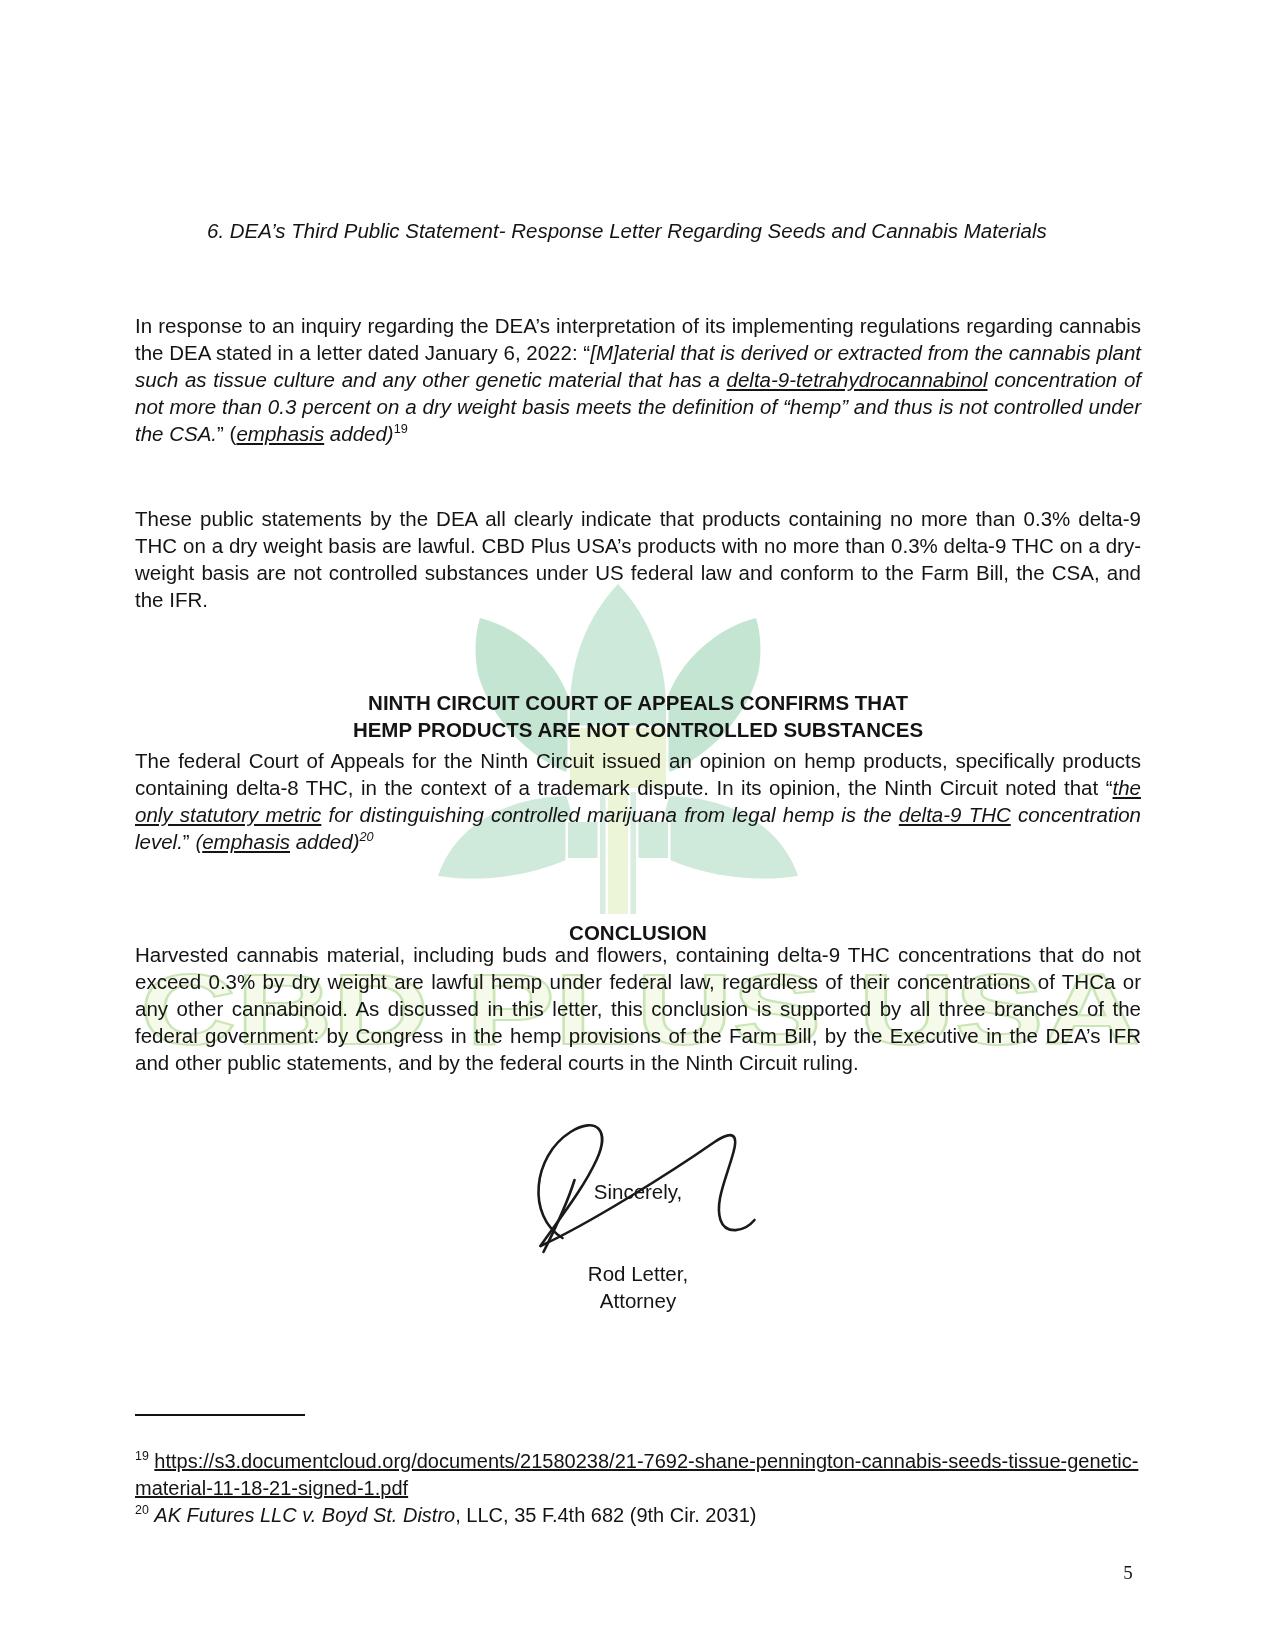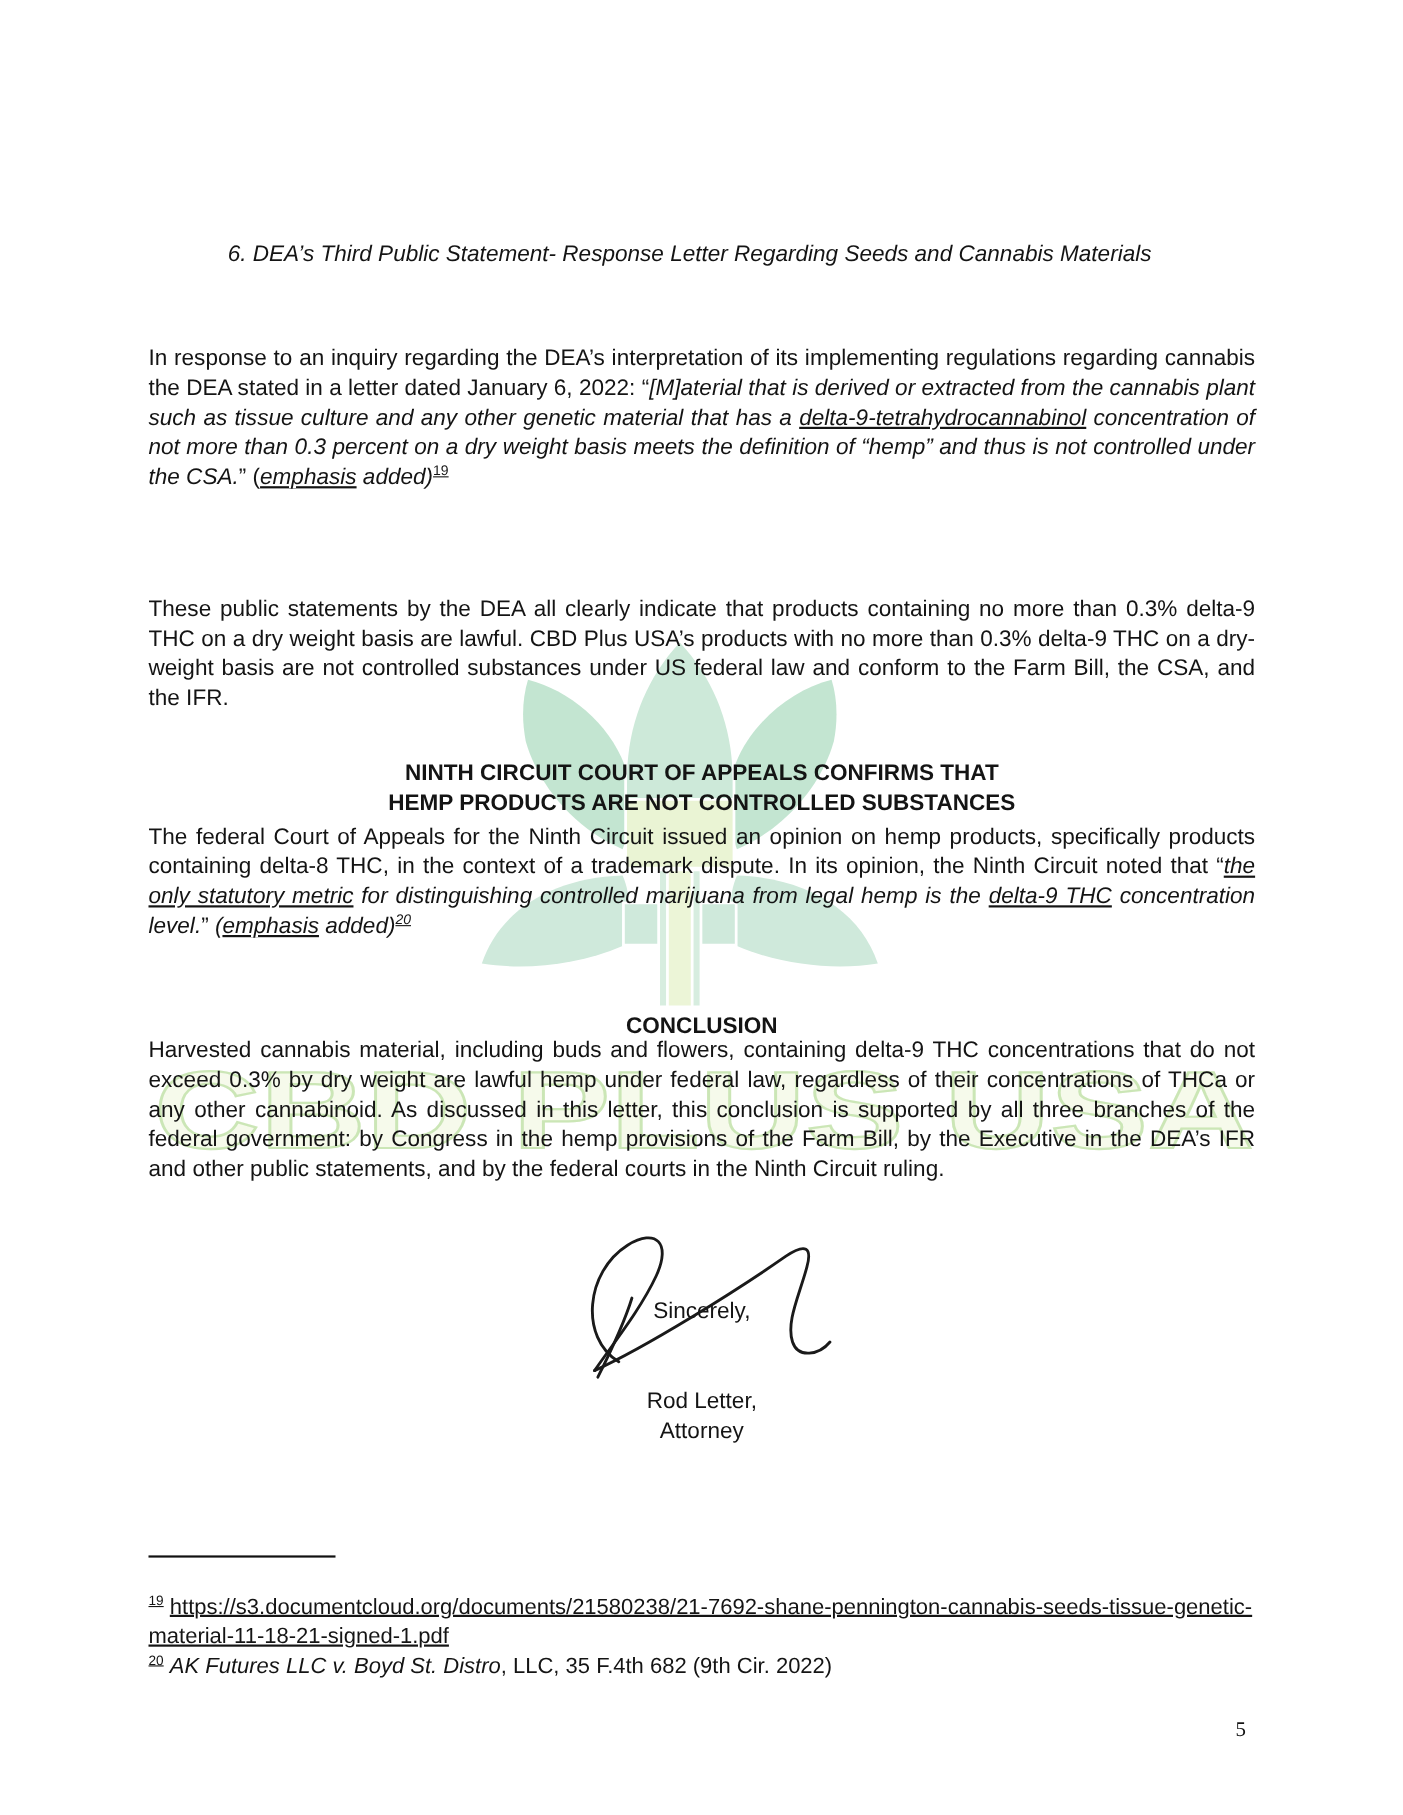--- a/index.html
+++ b/index.html
@@ -16,24 +16,24 @@
   .wm{position:absolute;z-index:0;}
   .wm-logo{left:428px;top:576px;width:380px;height:340px;}
   .wm-text{left:138px;top:952px;width:1005px;height:112px;}
   
   .blk{position:absolute;left:135px;width:1006px;z-index:1;
        font-size:20.5px;line-height:27px;}
   .just{text-align:justify;}
   .ctr{text-align:center;margin-top:48px;}
   .it{font-style:italic;}
   .ul{text-decoration:underline;}
-  sup{font-size:0.62em;line-height:0;vertical-align:super;text-decoration:underline;}
+  sup{font-size:0.62em;line-height:0;vertical-align:super;}
   .section-heading{top:196px;text-indent:72px;font-style:italic;}
   .p1{top:291px;}
-  .p2{top:519px;}
+  .p2{top:484px;}
   .h2{top:641px;font-weight:700;}
   .p3{top:726px;}
   .h3{top:871px;font-weight:700;}
   .p4{top:926px;margin-top:15px;}
   .sincerely{top:1130px;}
   .namecred{top:1212px;}
   .sig-svg{position:absolute;left:516px;top:1116px;width:255px;height:145px;z-index:2;}
   .fn-rule{position:absolute;left:135px;top:1414px;width:170px;height:0;
            border-top:2px solid #111;z-index:1;}
   .fn{font-size:20px;line-height:27px;}
@@ -100,17 +100,17 @@
 
   <div class="blk ctr namecred">
     <div>Rod Letter,</div>
     <div>Attorney</div>
   </div>
 
   <div class="fn-rule"></div>
 
   <p class="blk fn fn19"><sup>19</sup><span><span> </span><span class="ul">https://s3.documentcloud.org/documents/21580238/21-7692-shane-pennington-cannabis-seeds-tissue-genetic-material-11-18-21-signed-1.pdf</span></span></p>
 
-  <p class="blk fn fn20"><sup>20</sup><span><span> </span><span class="it">AK Futures LLC v. Boyd St. Distro</span><span>, LLC, 35 F.4th 682 (9th Cir. 2022)</span></span></p>
+  <p class="blk fn fn20"><sup>20</sup><span><span> </span><span class="it">AK Futures LLC v. Boyd St. Distro</span><span>, LLC, 35 F.4th 682 (9th Cir. 2031)</span></span></p>
 
   <div class="page-number">5</div>
 
 </div>
 
 </body></html>

